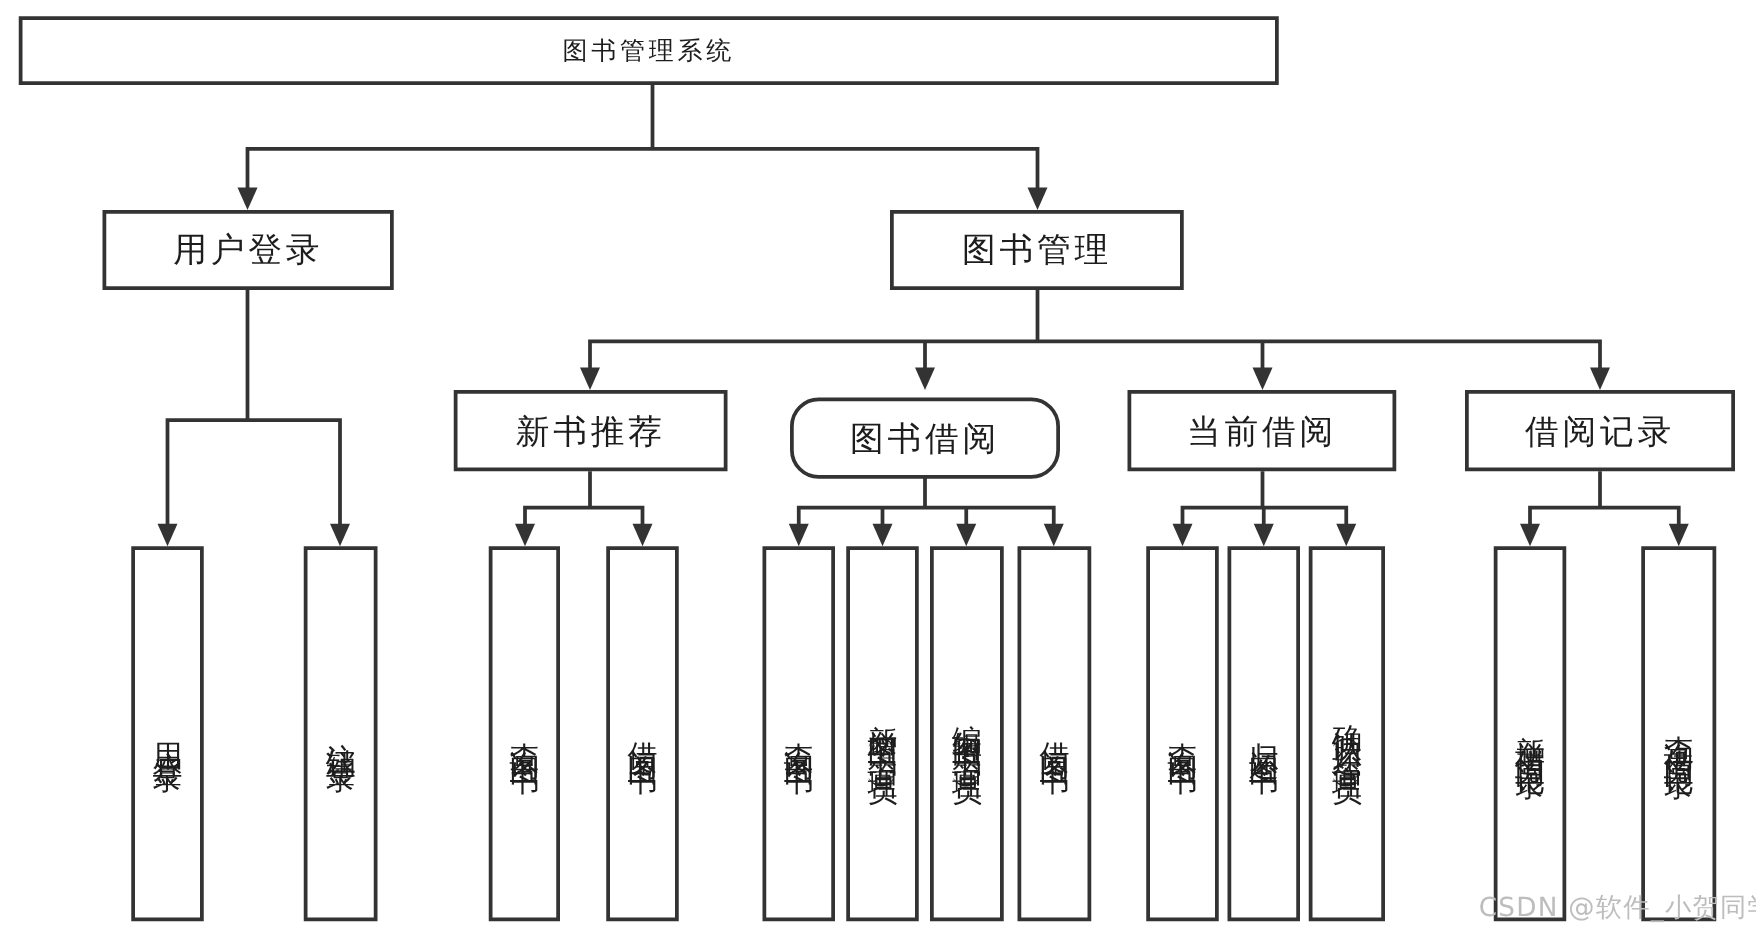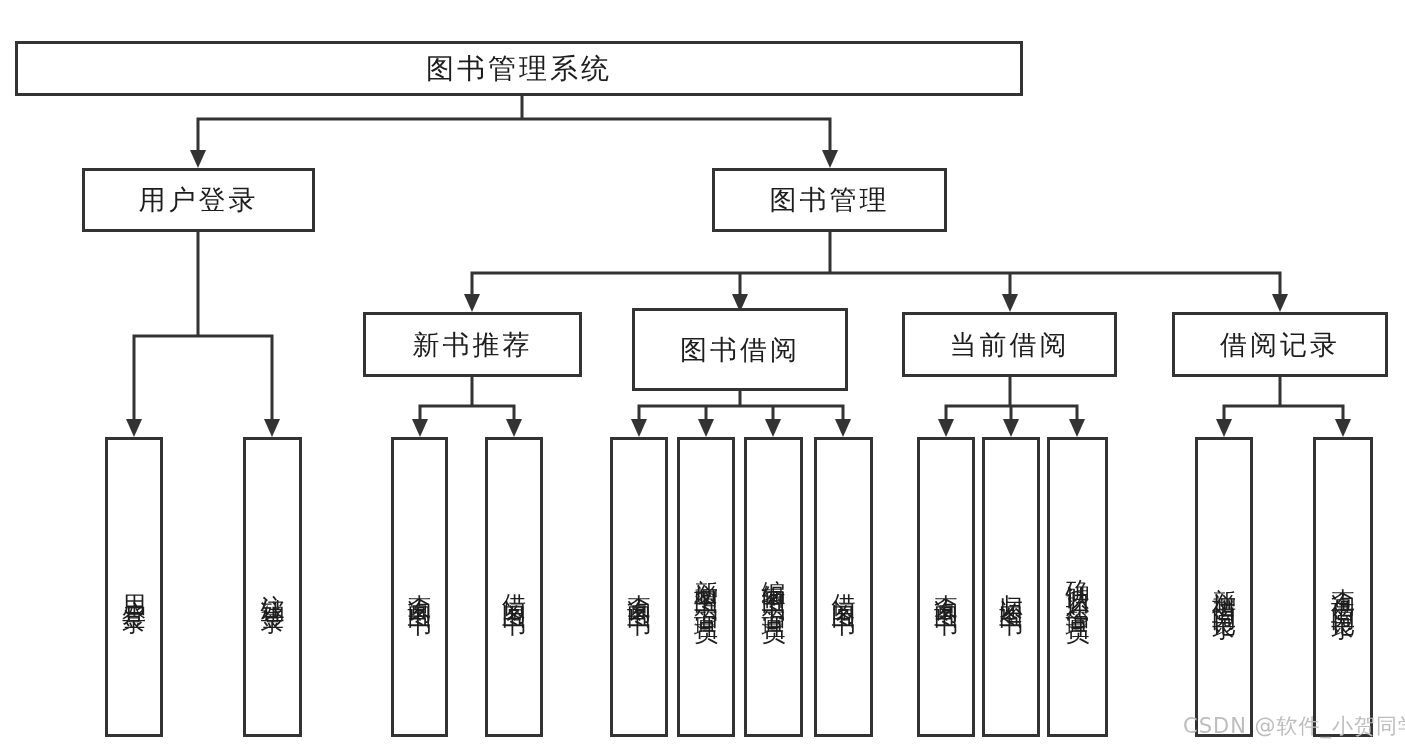--- a/index.html
+++ b/index.html
@@ -6,21 +6,21 @@
   .canvas{
     position:relative;width:1405px;height:747px;background:#ffffff;
     font-family:"DejaVu Sans",sans-serif;overflow:hidden;
   }
   svg.edges{position:absolute;left:0;top:0;z-index:0;}
   .node{
     position:absolute;box-sizing:border-box;background:#ffffff;
     border:3px solid #333333;display:flex;align-items:center;justify-content:center;
     font-size:27px;color:#1d1d1d;letter-spacing:3px;z-index:1;white-space:nowrap;
   }
-  .node.root{font-size:28px;margin-top:28px;}
+  .node.root{font-size:20px;}
   .leaf{
     position:absolute;box-sizing:border-box;background:#ffffff;
     border:3px solid #333333;display:flex;align-items:center;justify-content:center;
     writing-mode:vertical-rl;text-orientation:mixed;
     font-size:24px;letter-spacing:6px;color:#1d1d1d;z-index:1;
   }
   .watermark{
     position:absolute;left:1183px;top:712px;z-index:5;
     font-size:21px;color:#bdbdbd;letter-spacing:1px;white-space:nowrap;
   }
@@ -62,21 +62,21 @@
       <polygon points="1335,419 1351,419 1343,437"></polygon>
     </g>
   </svg>
 
   <div class="node root" style="left:15px;top:13px;width:1008px;height:55px;">图书管理系统</div>
 
   <div class="node" style="left:82px;top:168px;width:233px;height:64px;">用户登录</div>
   <div class="node" style="left:363px;top:312px;width:219px;height:65px;">新书推荐</div>
 
   <div class="node" style="left:712px;top:168px;width:235px;height:64px;">图书管理</div>
-  <div class="node" style="left:632px;top:308px;width:216px;height:83px;">图书借阅</div>
+  <div class="node" style="left:632px;top:318px;width:216px;height:65px;border-radius:23px;">图书借阅</div>
   <div class="node" style="left:1172px;top:312px;width:216px;height:65px;">借阅记录</div>
   <div class="node" style="left:902px;top:312px;width:215px;height:65px;">当前借阅</div>
 
   <div class="leaf" style="left:105px;top:437px;width:58px;height:300px;">用户登录</div>
   <div class="leaf" style="left:243px;top:437px;width:59px;height:300px;">注销登录</div>
 
   <div class="leaf" style="left:391px;top:437px;width:57px;height:300px;">查询图书</div>
   <div class="leaf" style="left:485px;top:437px;width:58px;height:300px;">借阅图书</div>
 
   <div class="leaf" style="left:610px;top:437px;width:58px;height:300px;">查询图书</div>

